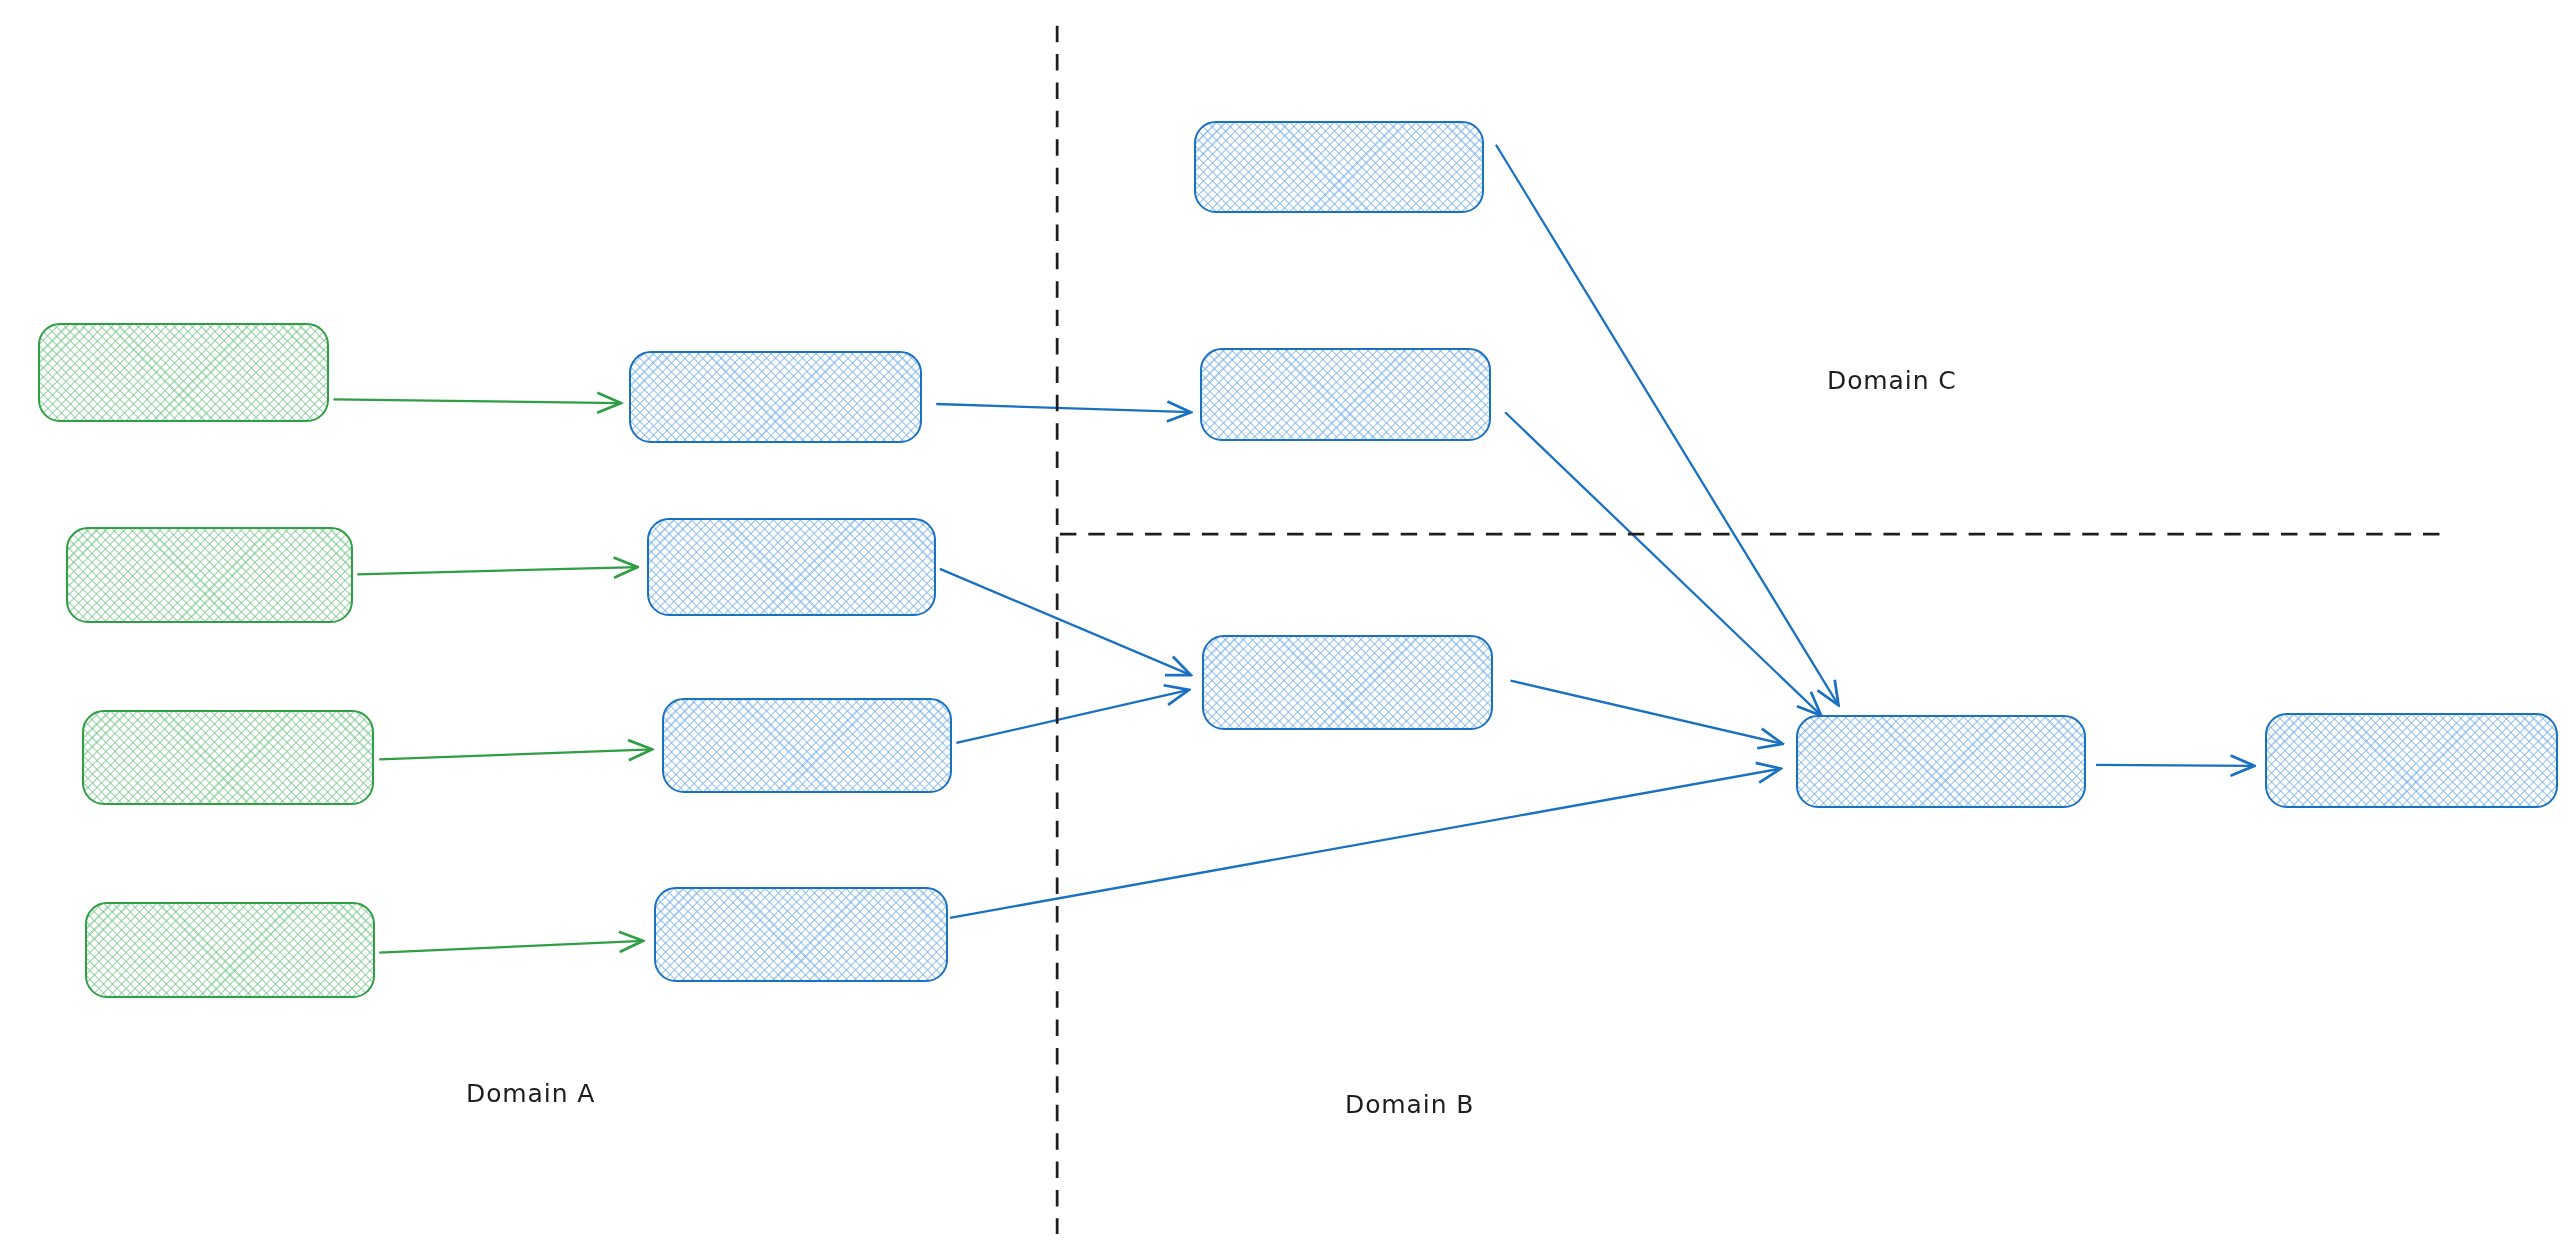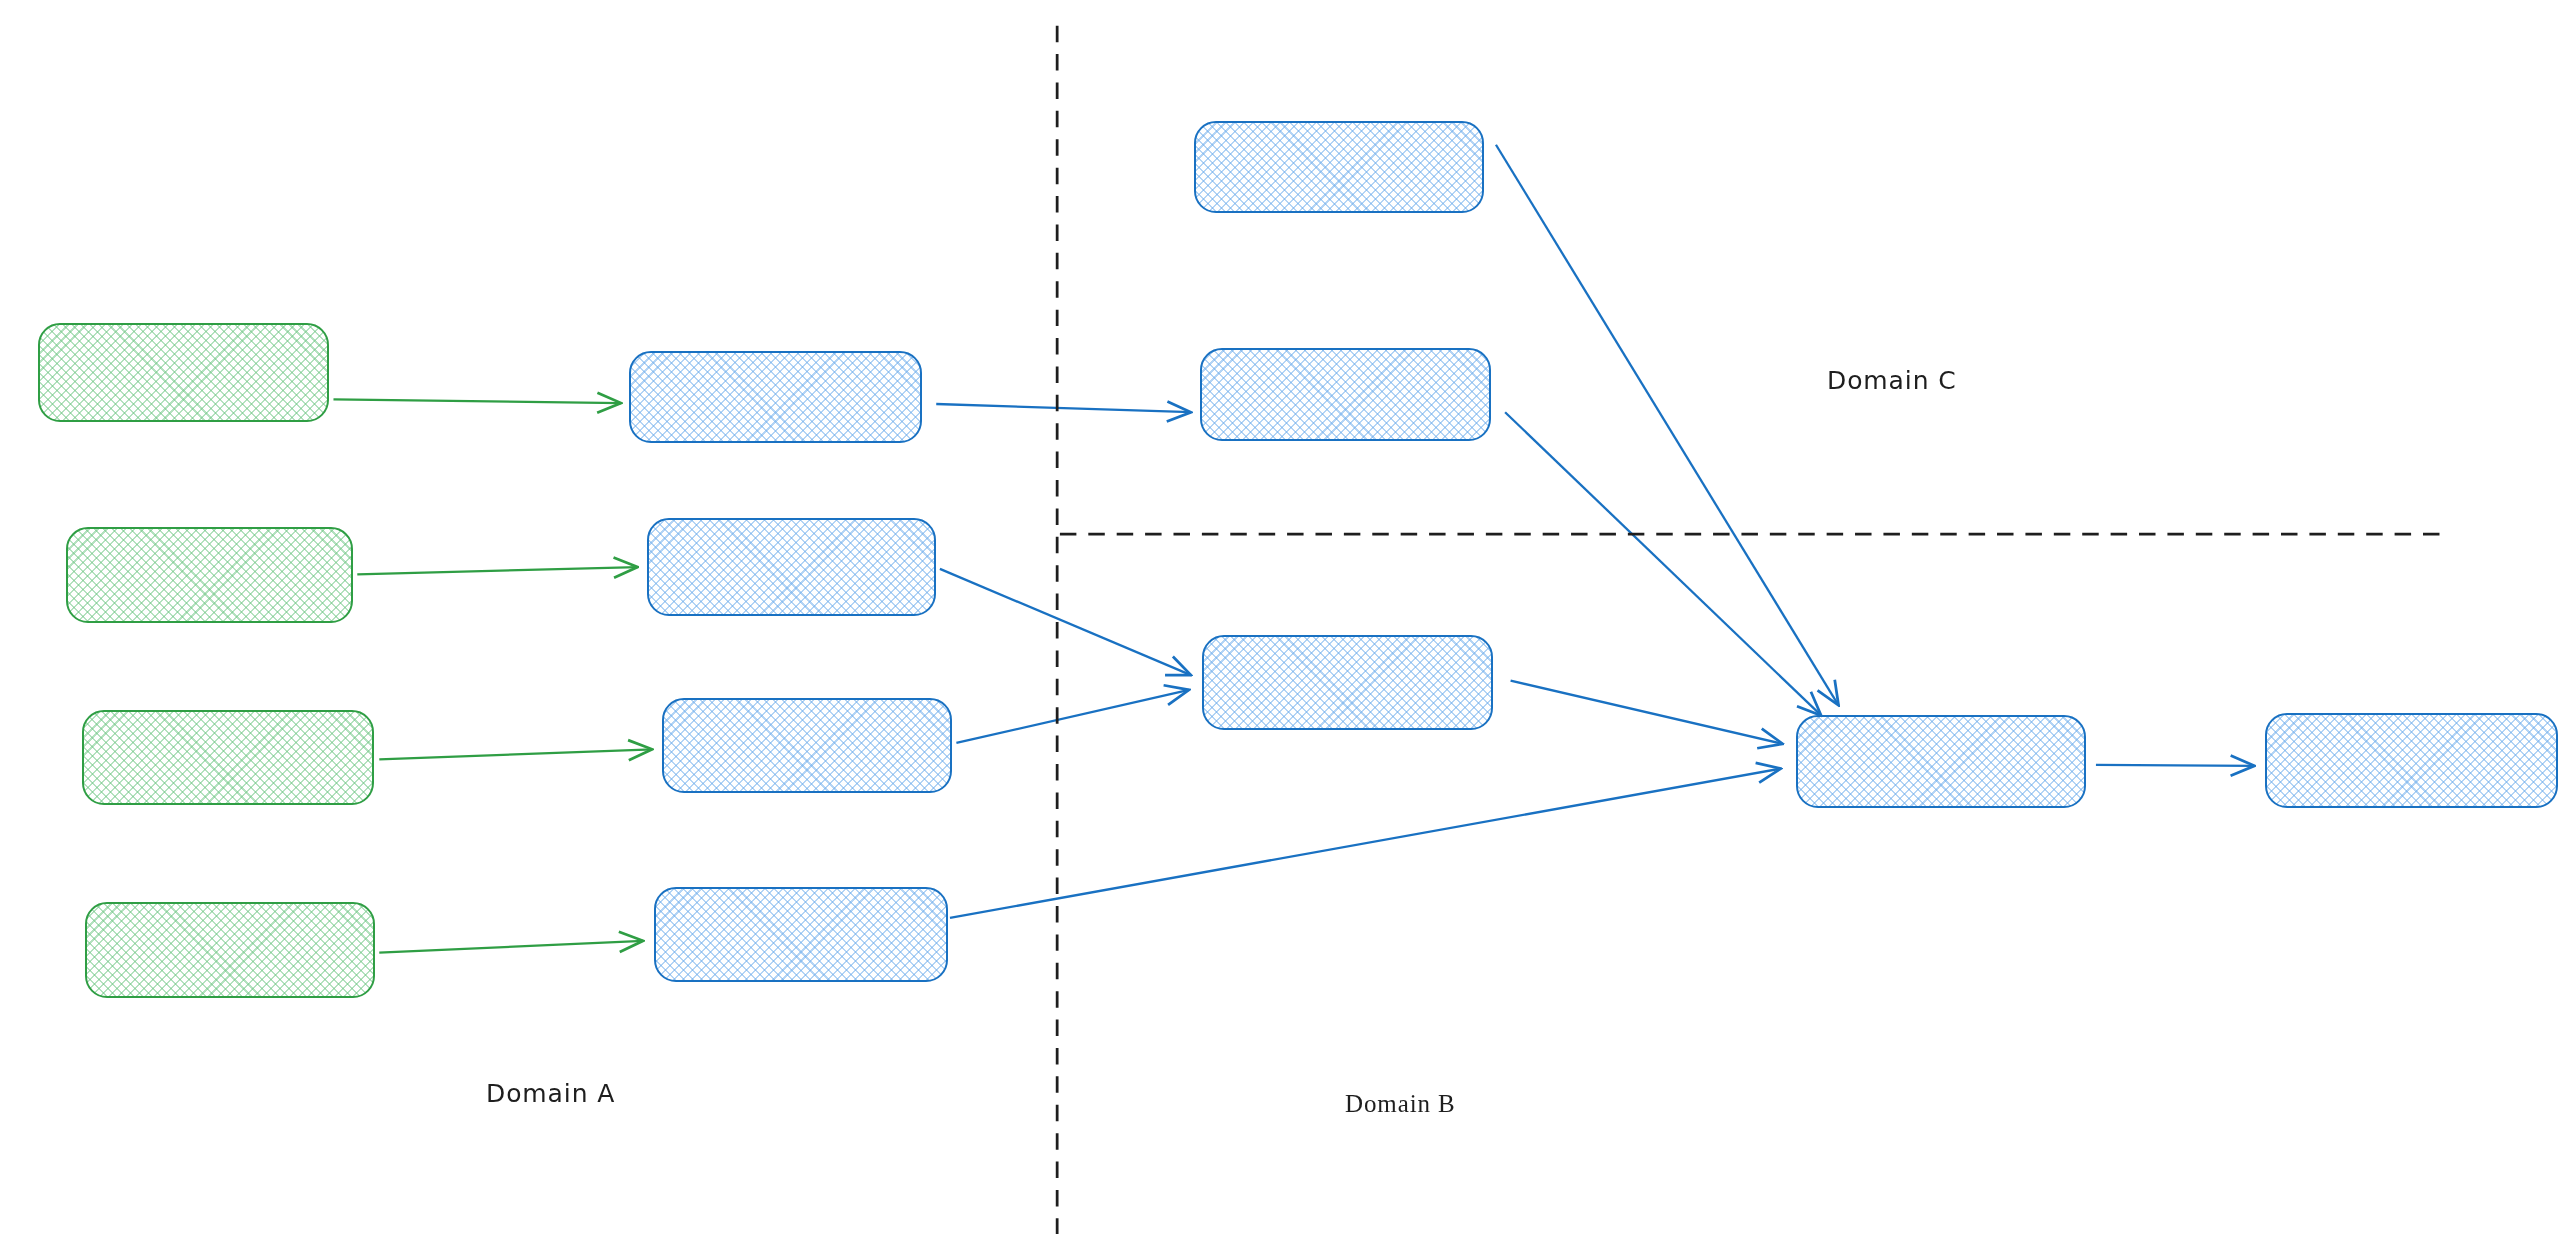--- a/index.html
+++ b/index.html
@@ -54,22 +54,22 @@
   }
 
   .domain-label{
     position:absolute;
     font-size:25px;
     letter-spacing:0.9px;
     color:var(--ink);
     white-space:nowrap;
     text-align:center;
   }
-  .label-a{left:466px;top:1079px;margin-left:20px;}
-  .label-b{left:1345px;top:1090px;font-family:Liberation Serif, serif;}
+  .label-a{left:466px;top:1079px;}
+  .label-b{left:1345px;top:1090px;}
   .label-c{left:1827px;top:366px;}
 </style>
 </head>
 <body>
 
 <div class="canvas" style="width: 2576px; height: 1255px; background: rgb(255, 255, 255);">
 
   <svg class="edges-layer" xmlns="http://www.w3.org/2000/svg" width="2576" height="1255" viewBox="0 0 2812 1370">
     <defs>
       <marker id="arrow-green" viewBox="-34 -16 36 32" refX="0" refY="0" markerWidth="36" markerHeight="32" markerUnits="userSpaceOnUse" orient="auto">

